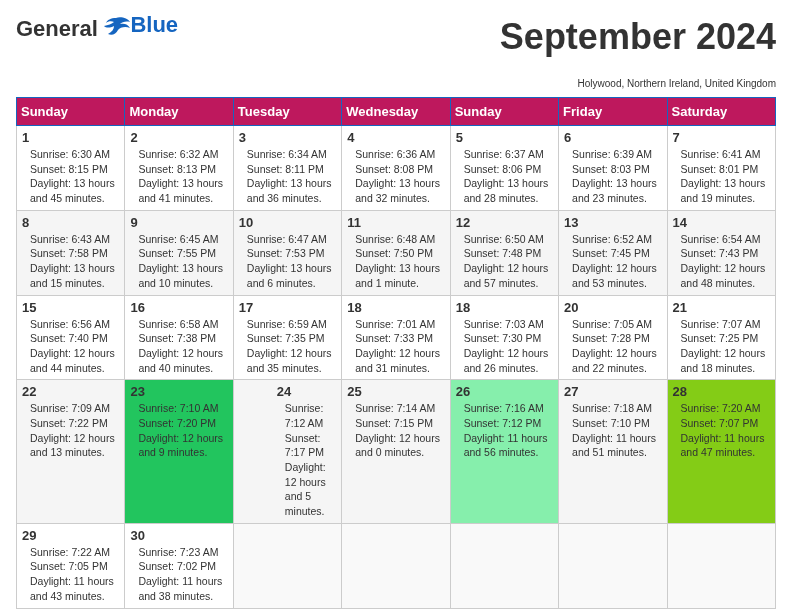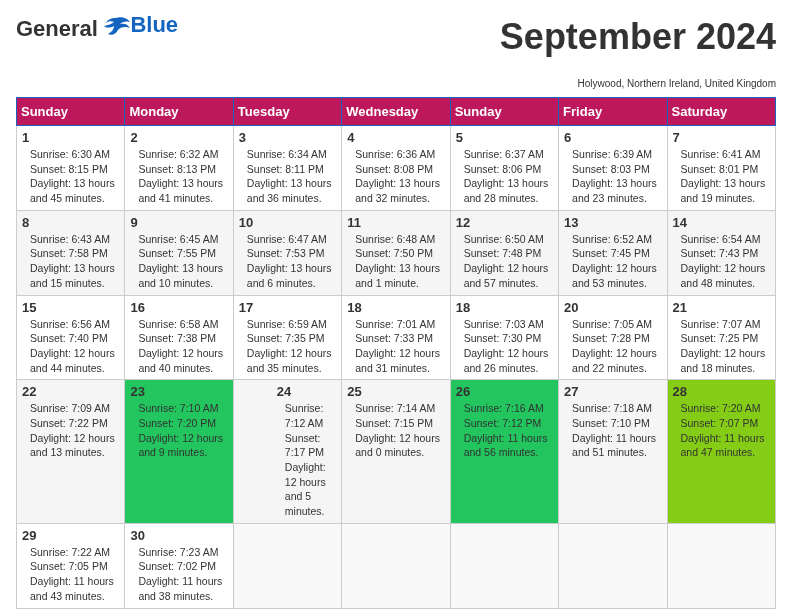--- a/index.html
+++ b/index.html
@@ -219,21 +219,21 @@
           <div class="day-info">Sunrise: 7:10 AM<br>Sunset: 7:20 PM<br>Daylight: 12 hours and 9 minutes.</div>
         </td>
         <td style="background: rgb(245, 245, 245); padding-left: 43px;">
           <span class="day-num">24</span>
           <div class="day-info">Sunrise: 7:12 AM<br>Sunset: 7:17 PM<br>Daylight: 12 hours and 5 minutes.</div>
         </td>
         <td style="background: rgb(245, 245, 245);">
           <span class="day-num">25</span>
           <div class="day-info">Sunrise: 7:14 AM<br>Sunset: 7:15 PM<br>Daylight: 12 hours and 0 minutes.</div>
         </td>
-        <td style="background: #22c55e;">
+        <td style="background: #86efac;">
           <span class="day-num">26</span>
           <div class="day-info">Sunrise: 7:16 AM<br>Sunset: 7:12 PM<br>Daylight: 11 hours and 56 minutes.</div>
         </td>
         <td style="background: rgb(245, 245, 245);">
           <span class="day-num">27</span>
           <div class="day-info">Sunrise: 7:18 AM<br>Sunset: 7:10 PM<br>Daylight: 11 hours and 51 minutes.</div>
         </td>
         <td style="background: #84cc16;">
           <span class="day-num">28</span>
           <div class="day-info">Sunrise: 7:20 AM<br>Sunset: 7:07 PM<br>Daylight: 11 hours and 47 minutes.</div>

